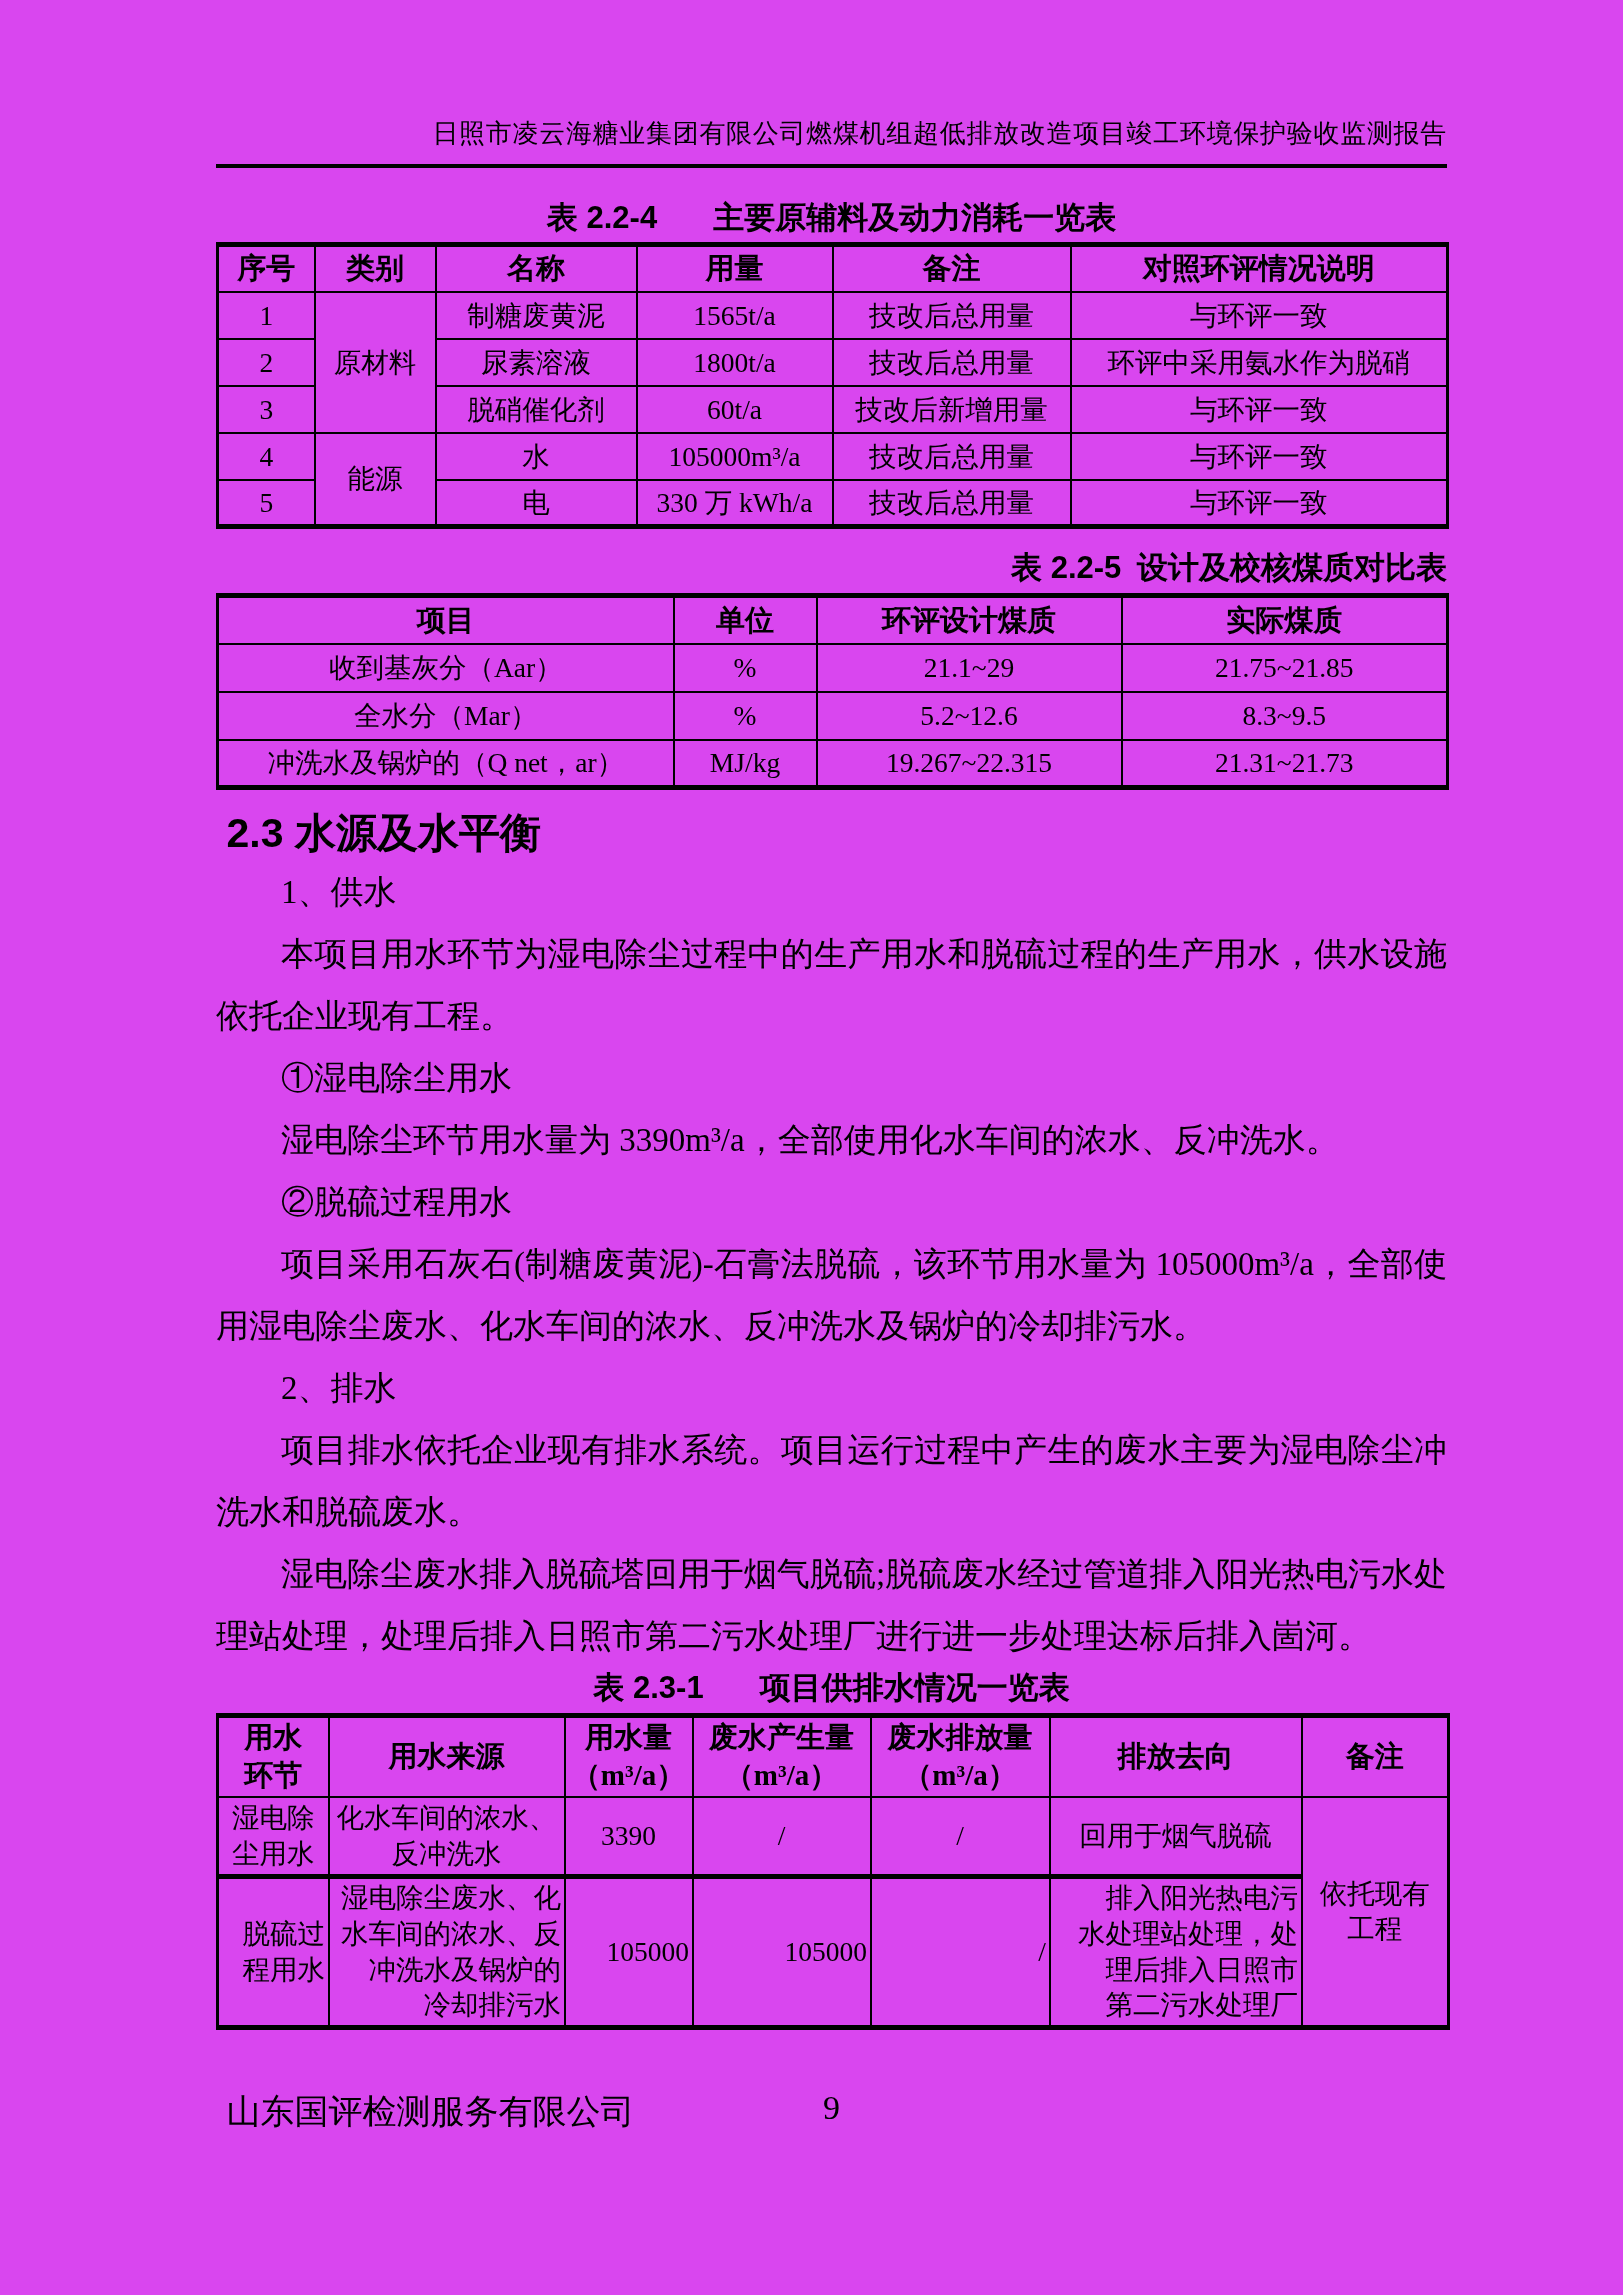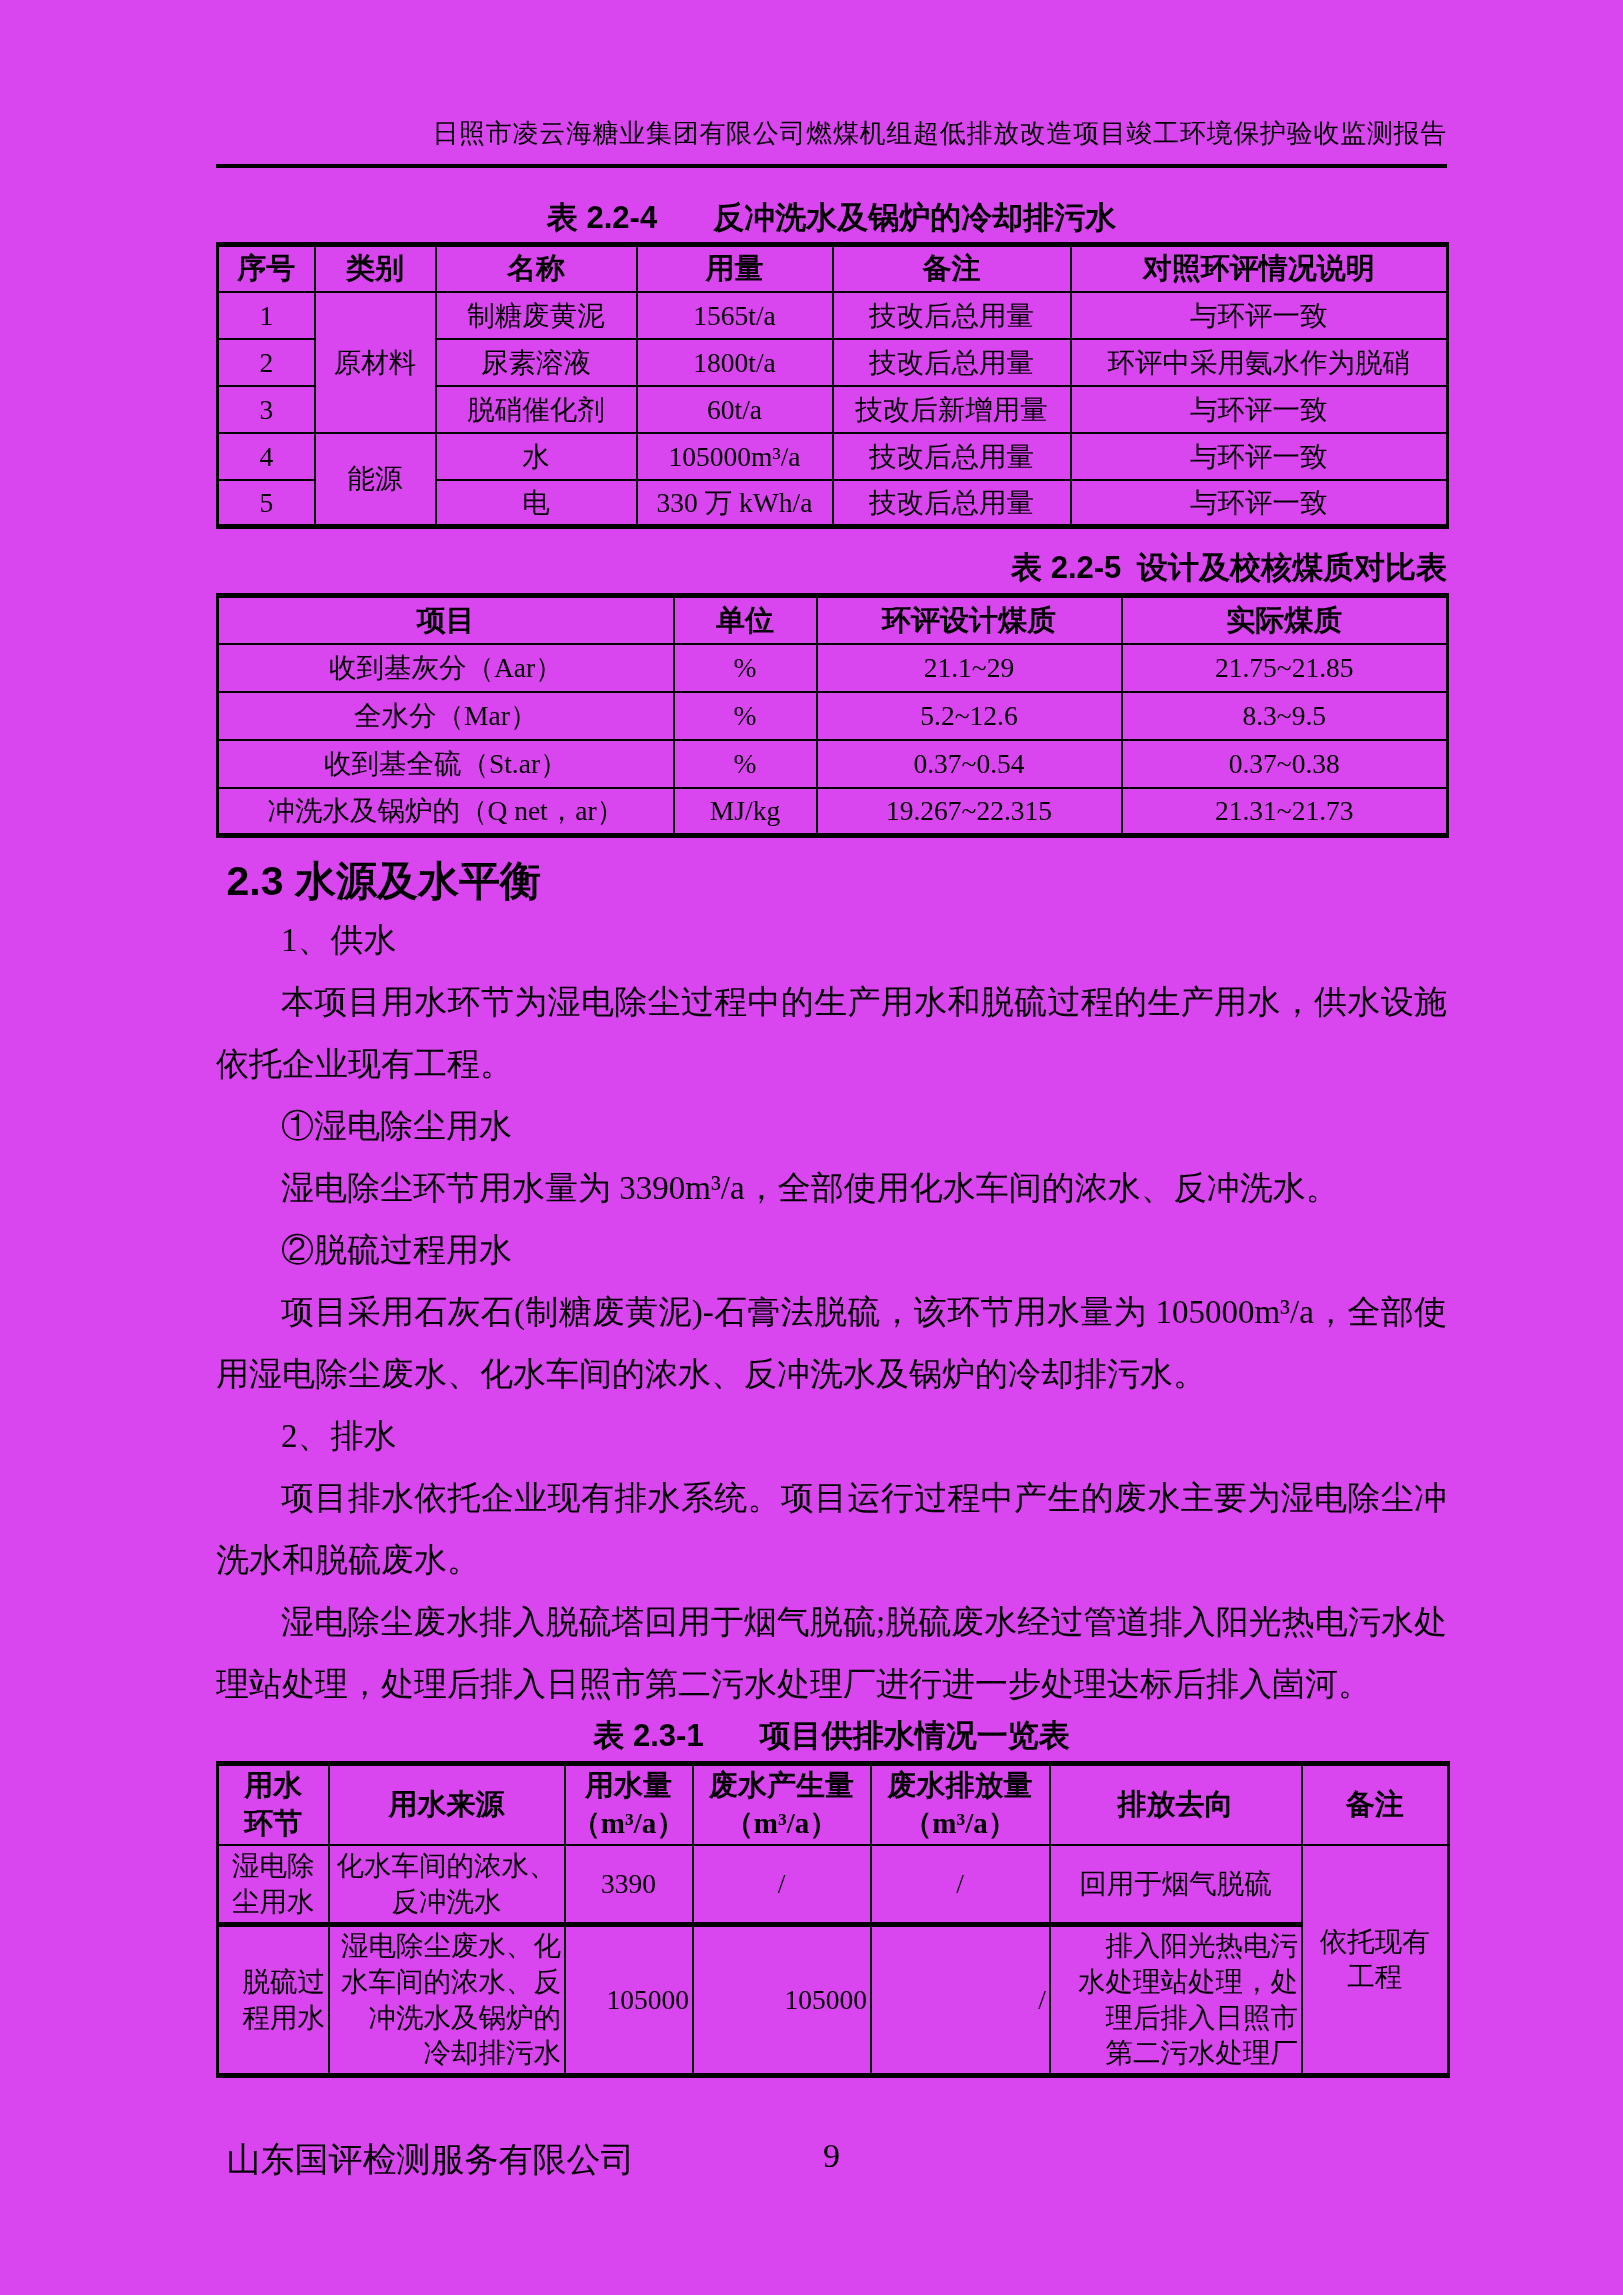--- a/index.html
+++ b/index.html
@@ -97,21 +97,21 @@
 </head>
 <body>
 
 <div class="page">
   <div class="content">
 
     <div class="doc-header">日照市凌云海糖业集团有限公司燃煤机组超低排放改造项目竣工环境保护验收监测报告</div>
     <div class="header-rule"></div>
 
     <div class="caption cap-224">
-      <span class="t1">表 2.2-4</span><span class="t2">反冲洗水及锅炉的冷却排污水</span>
+      <span class="t1">表 2.2-4</span><span class="t2">主要原辅料及动力消耗一览表</span>
     </div>
 
     <table class="t224">
       <colgroup>
         <col style="width:97px">
           <col style="width:121px">
           <col style="width:201px">
         <col style="width:196px">
           <col style="width:238px">
           <col style="width:377px">
@@ -187,26 +187,20 @@
         <td>收到基灰分（Aar）</td>
         <td>%</td>
         <td>21.1~29</td>
         <td>21.75~21.85</td>
       </tr>
       <tr>
         <td>全水分（Mar）</td>
         <td>%</td>
         <td>5.2~12.6</td>
         <td>8.3~9.5</td>
-      </tr>
-      <tr>
-        <td>收到基全硫（St.ar）</td>
-        <td>%</td>
-        <td>0.37~0.54</td>
-        <td>0.37~0.38</td>
       </tr>
       <tr>
         <td>冲洗水及锅炉的（Q net，ar）</td>
         <td>MJ/kg</td>
         <td>19.267~22.315</td>
         <td>21.31~21.73</td>
       </tr>
     </tbody>
       </table>
 

